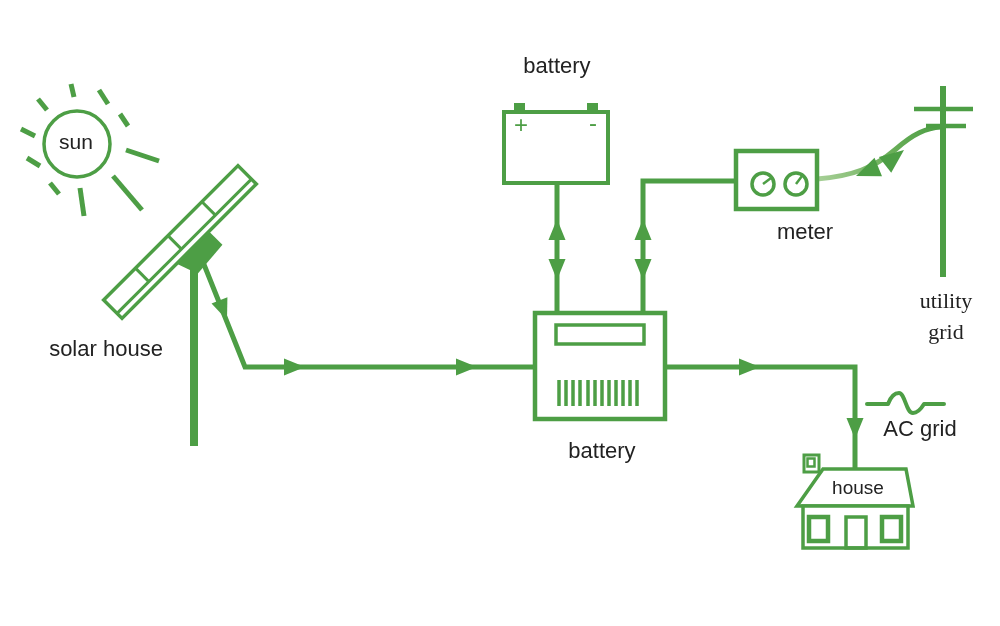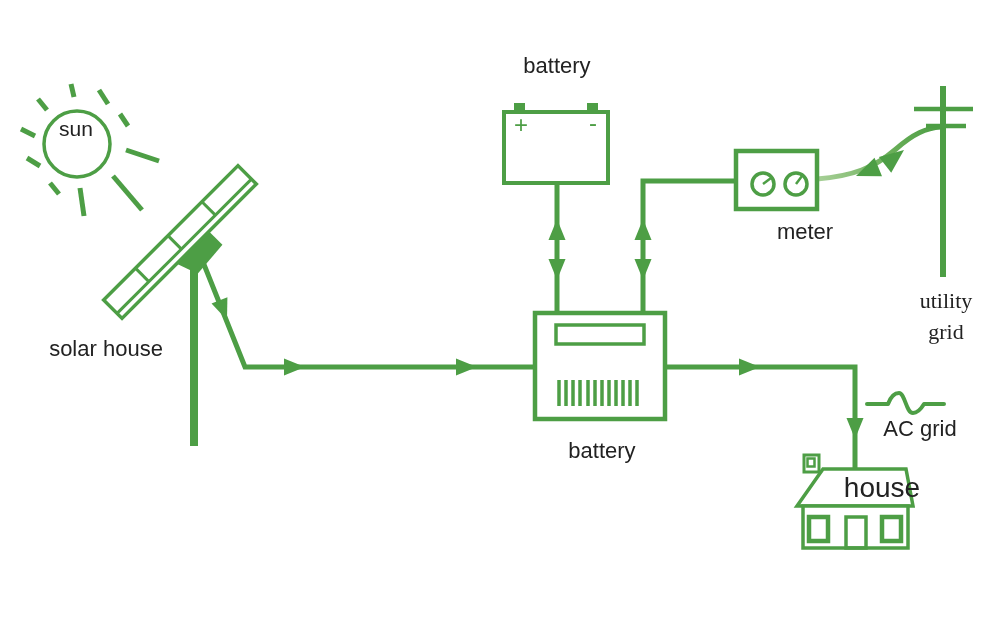--- a/index.html
+++ b/index.html
@@ -6,21 +6,21 @@
   body{
     width:1000px;height:626px;position:relative;background:#ffffff;
     font-family:"Liberation Sans",sans-serif;overflow:hidden;
   }
   #diagram-svg{position:absolute;left:0;top:0;}
   .label{
     position:absolute;transform:translate(-50%,-50%);
     font-size:22px;color:#222222;white-space:nowrap;line-height:1.2;
   }
   .label-sun{font-size:21px;}
-  .label-house{font-size:28px;margin-left:24px;}
+  .label-house{font-size:19px;}
   .label-utility{white-space:normal;width:92px;text-align:center;line-height:31px;}
 </style>
 </head>
 <body>
 
 <svg id="diagram-svg" width="1000" height="626" viewBox="0 0 1000 626">
   <defs>
     <linearGradient id="curveGrad" gradientUnits="userSpaceOnUse" x1="817" y1="175" x2="941" y2="130">
       <stop offset="0" stop-color="#a6cf96"></stop>
       <stop offset="0.55" stop-color="#6cb05a"></stop>
@@ -115,21 +115,21 @@
       <path d="M0,0 L-21,-8.5 L-21,8.5 Z" transform="translate(643,219) rotate(-90)"></path>
       <path d="M0,0 L-21,-8.5 L-21,8.5 Z" transform="translate(643,280) rotate(90)"></path>
       <path d="M0,0 L-21,-8.5 L-21,8.5 Z" transform="translate(760,367)"></path>
       <path d="M0,0 L-21,-8.5 L-21,8.5 Z" transform="translate(855,439) rotate(90)"></path>
       <path d="M0,0 L-24,-10 L-24,10 Z" transform="translate(856,176) rotate(158)"></path>
       <path d="M0,0 L-24,-10 L-24,10 Z" transform="translate(904,150) rotate(-38)"></path>
     </g>
   </g>
 </svg>
 
-<div class="label label-sun" style="left:76px;top:129px;text-align:right;">sun</div>
+<div class="label label-sun" style="left:76px;top:142px;text-align:right;">sun</div>
 
 <div class="label" style="left:106px;top:349px;">solar house</div>
 
 <div class="label" style="left:557px;top:66px;">battery</div>
 
 <div class="label" style="left:774px;top:232px;margin-left:31px;">meter</div>
 
 <div class="label label-utility" style="left:946px;top:316px;font-family:Liberation Serif, serif;">utility grid</div>
 
 <div class="label" style="left:602px;top:451px;">battery</div>

